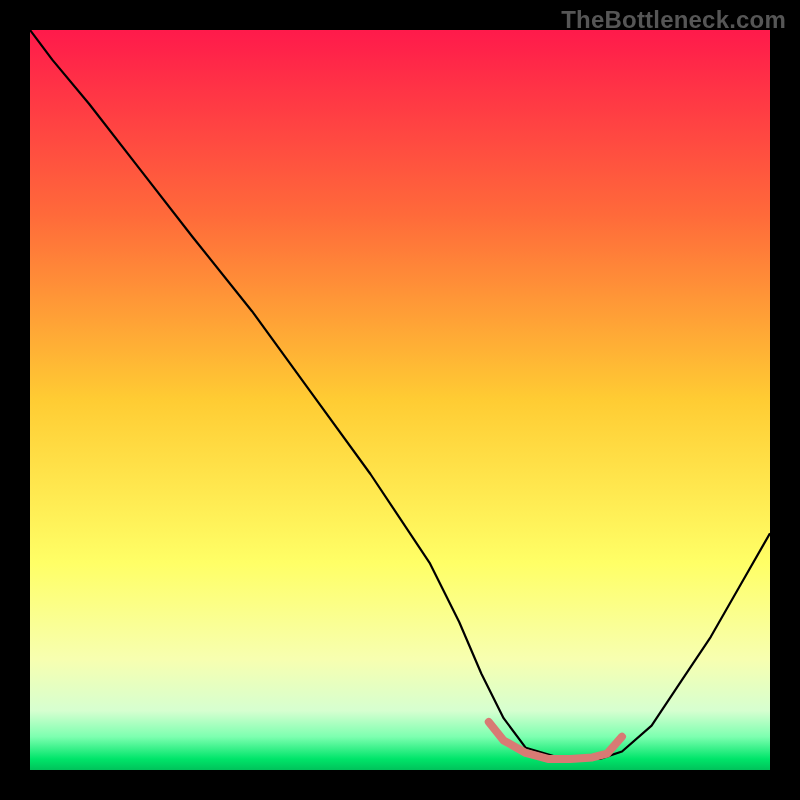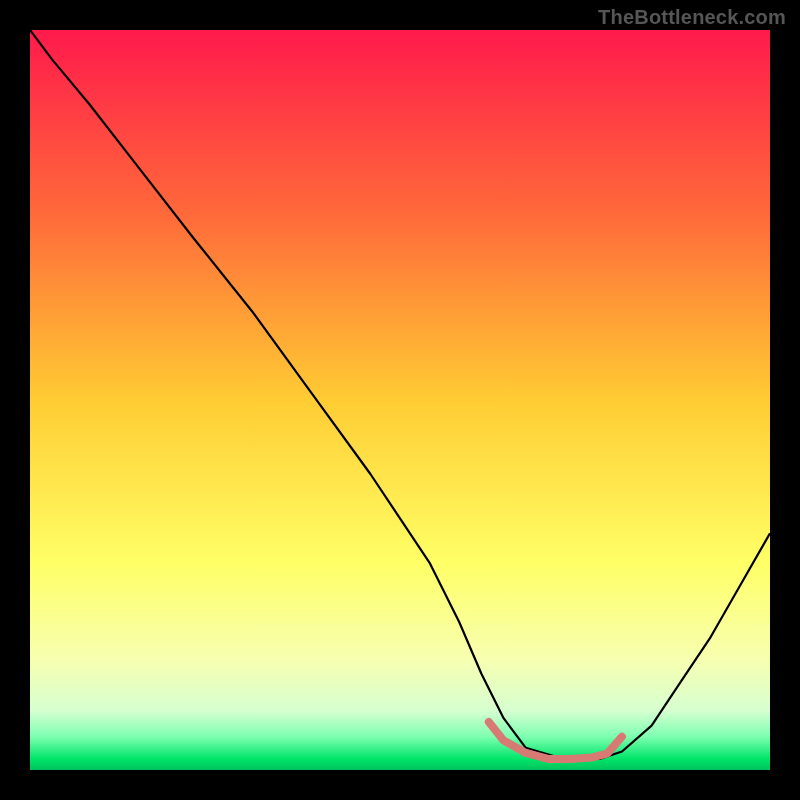--- a/index.html
+++ b/index.html
@@ -8,21 +8,21 @@
     position: relative;
     width: 800px;
     height: 800px;
     background: #000;
   }
   .watermark {
     position: absolute;
     top: 6px;
     right: 14px;
     font-family: Arial, Helvetica, sans-serif;
-    font-size: 20px;
+    font-size: 24px;
     font-weight: 600;
     color: #565656;
     letter-spacing: 0.2px;
     z-index: 10;
   }
   .plot-frame {
     position: absolute;
     left: 30px;
     top: 30px;
     width: 740px;

